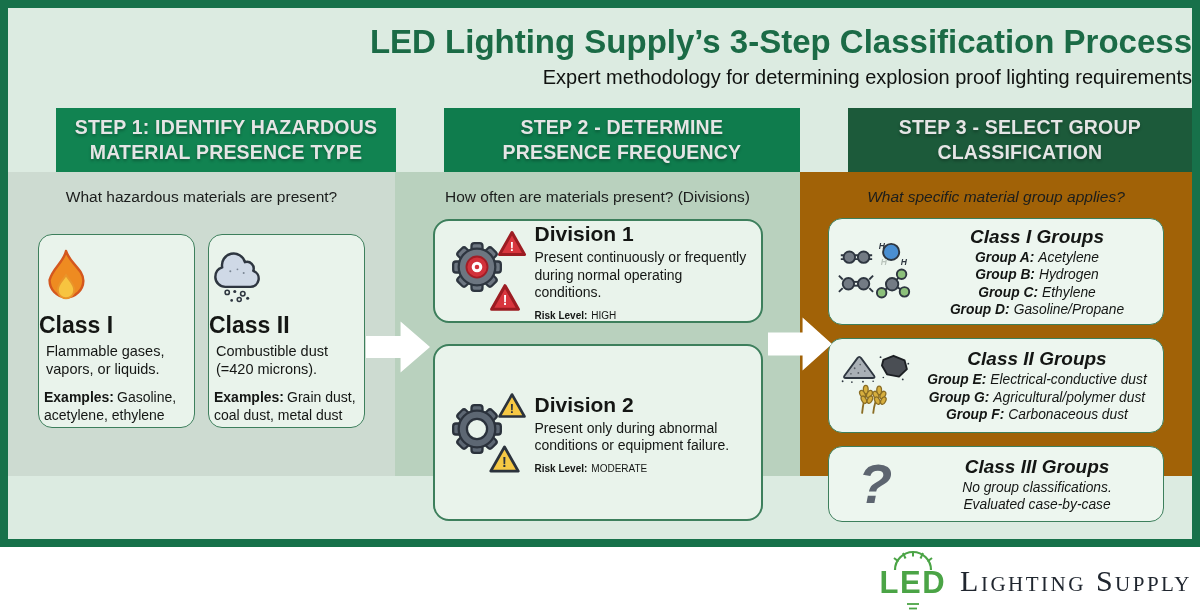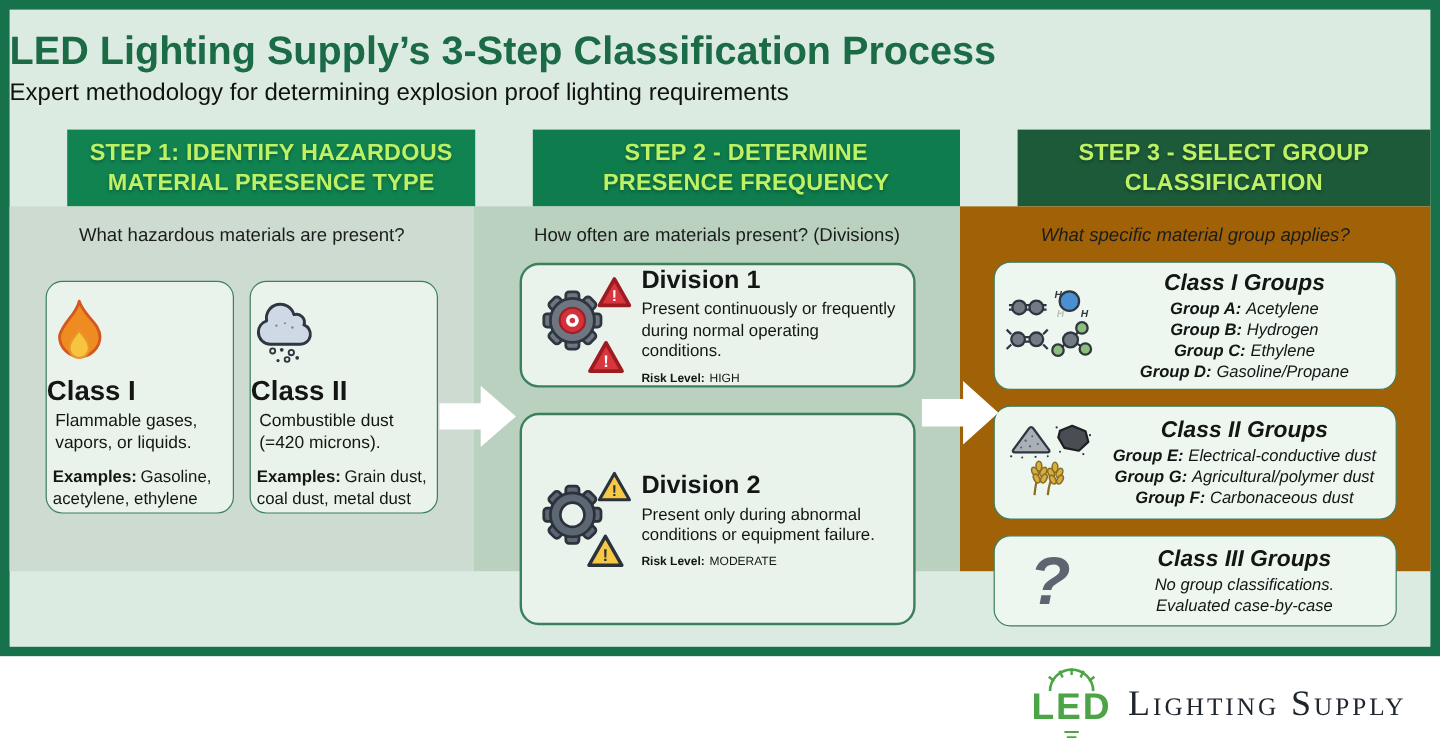--- a/index.html
+++ b/index.html
@@ -2,26 +2,26 @@
 <html><head>
 <meta charset="utf-8">
 <style>
   html,body{margin:0;padding:0;background:#fff;}
   .canvas{position:relative;width:1200px;height:615px;background:#fff;overflow:hidden;
           font-family:"Liberation Sans",sans-serif;color:#141614;}
   
   .frame{position:absolute;left:0;top:0;width:1200px;height:547px;box-sizing:border-box;
          border:8px solid #17714a;background:#dcebe1;}
   
-  .hdr{height:100px;box-sizing:border-box;padding-top:14px;text-align:left;}
+  .hdr{height:100px;box-sizing:border-box;padding-top:14px;text-align:right;}
   .title{font-size:33px;font-weight:bold;color:#1b6b46;line-height:40px;}
   .subtitle{font-size:20px;color:#101210;line-height:31px;}
   
   .steps{display:flex;height:64px;}
-  .step{display:flex;flex-direction:column;justify-content:center;text-align:center;color:#bef264;
+  .step{display:flex;flex-direction:column;justify-content:center;text-align:center;color:#e5e5e5;
         font-weight:bold;font-size:19.5px;line-height:25px;letter-spacing:.2px;
         text-shadow:0 2px 3px rgba(0,0,0,.28);margin-left:48px;}
   .s1{width:387px;background:#118351;}
   .s2{width:405px;background:#0f7c4d;}
   .s3{width:392px;background:#1c5a3a;}
   
   .cols{display:flex;height:304px;}
   .col{box-sizing:border-box;}
   .col1{width:387px;background:#cddbd1;}
   .col2{width:405px;background:#b9d1be;}
@@ -64,21 +64,21 @@
   .grow b{margin-right:4px;}
   .gline{font-size:13.8px;line-height:17.5px;}
   .qmark{font-size:56px;font-weight:bold;color:#5d6570;line-height:60px;}
   
   .arrow{position:absolute;background:#fff;
          clip-path:polygon(0 31%,54% 31%,54% 6%,100% 50%,54% 94%,54% 69%,0 69%);}
   .a1{left:366px;top:318px;width:64px;height:58px;}
   .a2{left:768px;top:314px;width:64px;height:60px;}
   
   .footer{position:absolute;left:0;top:547px;width:1200px;height:68px;background:#fff;
-          display:flex;justify-content:flex-end;align-items:flex-end;padding-right:28px;box-sizing:border-box;}
+          display:flex;justify-content:flex-end;align-items:center;padding-right:8px;box-sizing:border-box;}
   .logo{display:flex;align-items:center;}
   .logo-bulb{position:relative;display:inline-block;padding:12px 2px 8px;}
   .logo-led{font-size:31px;font-weight:bold;color:#4ba446;letter-spacing:1.5px;}
   .rays{position:absolute;top:-3px;left:50%;transform:translateX(-50%);}
   .bulb-base{position:absolute;bottom:-2px;left:50%;transform:translateX(-50%);}
   .logo-rest{font-family:"Liberation Serif",serif;font-variant:small-caps;font-size:30px;
              color:#20262f;letter-spacing:2.5px;margin-left:12px;}
 </style>
 </head>
 <body>

